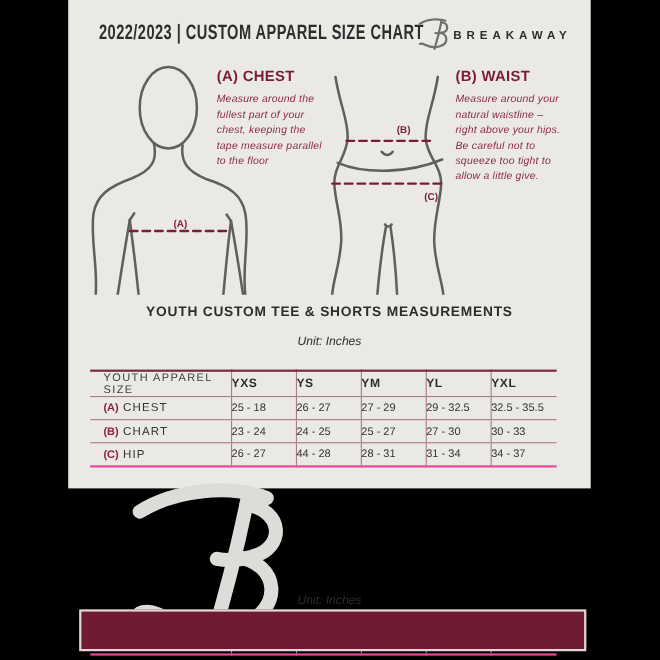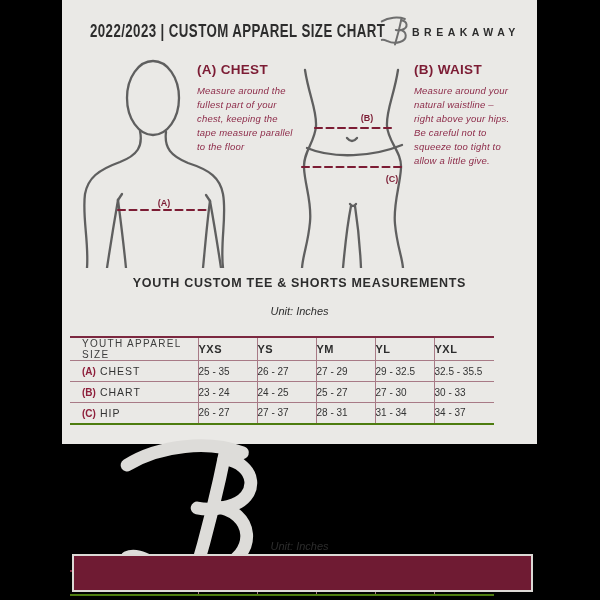--- a/index.html
+++ b/index.html
@@ -30,23 +30,23 @@
   .sect h3 { font-size:13.5px; font-weight:700; color:#7c1c34;
     letter-spacing:.3px; margin-bottom:7px; }
   .sect p { font-style:italic; font-size:9.5px; line-height:14px;
     color:#8d2b49; white-space:pre-line; letter-spacing:.2px; }
 
   
   .tbl-title { position:absolute; width:475px; text-align:center;
     font-weight:700; font-size:12.5px; letter-spacing:.7px; color:#2d2d2d; }
   .tbl-unit { position:absolute; width:475px; text-align:center;
     font-style:italic; font-size:11px; color:#2d2d2d; }
-  table { position:absolute; left:8px; width:424px; border-collapse:collapse;
+  table { position:absolute; left:20px; width:424px; border-collapse:collapse;
     table-layout:fixed; border-top:2px solid #7c2840;
-    border-bottom:2px solid #4d7c0f; background:transparent; }
+    border-bottom:2px solid #ec4899; background:transparent; }
   td { border-bottom:1px solid #a87a86; height:21px; vertical-align:middle;
     text-align:left; font-size:10px; color:#333; }
   td + td { border-left:1.5px solid #a87a86; }
   tr.hdr td { height:22px; font-weight:700; font-size:11px; color:#2d2d2d;
     letter-spacing:.5px; }
   td.lbl { text-align:left; padding-left:12px; }
   tr.hdr td.lbl { font-weight:400; font-size:10px; letter-spacing:1.3px;
     color:#3d3d3d; }
   .key { font-weight:700; color:#8e1f3b; margin-right:4px; }
   .rowlbl { letter-spacing:1px; font-size:10.5px; }
@@ -141,38 +141,38 @@
         <tr class="hdr">
       <td class="lbl">YOUTH APPAREL SIZE</td>
       <td>YXS</td>
       <td>YS</td>
       <td>YM</td>
       <td>YL</td>
       <td>YXL</td>
     </tr>
     <tr>
       <td class="lbl"><span class="key">(A)</span><span class="rowlbl">CHEST</span></td>
-      <td>25 - 35</td>
+      <td>25 - 18</td>
       <td>26 - 27</td>
       <td>27 - 29</td>
       <td>29 - 32.5</td>
       <td>32.5 - 35.5</td>
     </tr>
     <tr>
       <td class="lbl"><span class="key">(B)</span><span class="rowlbl">CHART</span></td>
       <td>23 - 24</td>
       <td>24 - 25</td>
       <td>25 - 27</td>
       <td>27 - 30</td>
       <td>30 - 33</td>
     </tr>
     <tr>
       <td class="lbl"><span class="key">(C)</span><span class="rowlbl">HIP</span></td>
       <td>26 - 27</td>
-      <td>27 - 37</td>
+      <td>44 - 28</td>
       <td>28 - 31</td>
       <td>31 - 34</td>
       <td>34 - 37</td>
     </tr>
   </tbody>
     </table>
 
   <div class="tbl-unit z" style="top:425px;">Unit: Inches</div>
   <table class="z" style="top:443px;">
     <colgroup>

